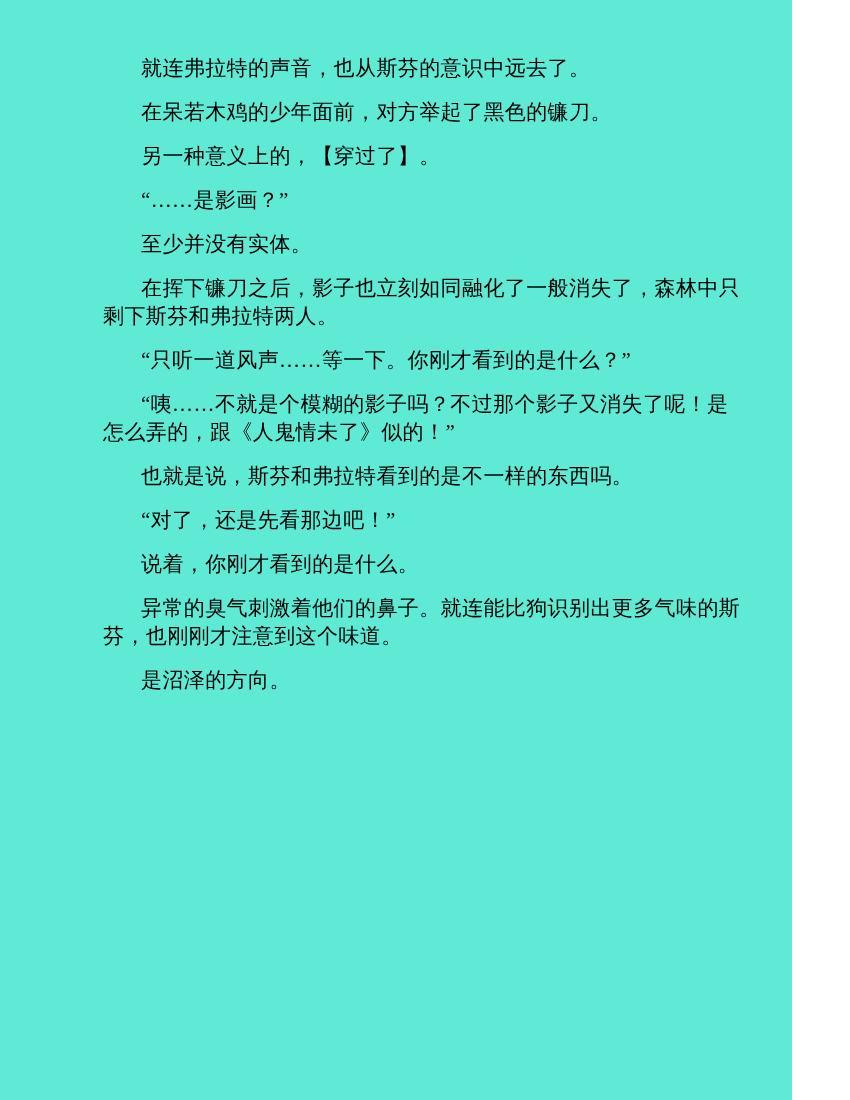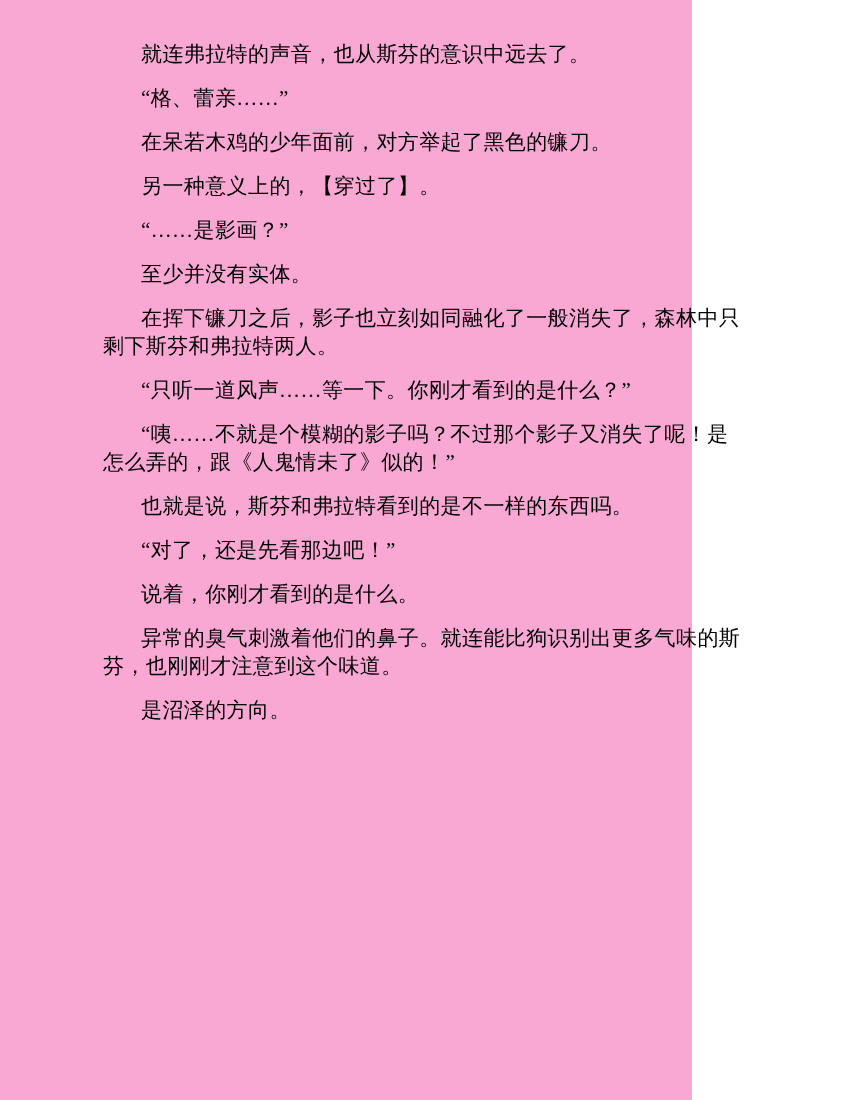--- a/index.html
+++ b/index.html
@@ -8,24 +8,24 @@
     background: #ffffff;
   }
   body {
     width: 850px;
     height: 1100px;
     overflow: hidden;
     position: relative;
   }
   .page {
     box-sizing: border-box;
-    width: 692px;
+    width: 792px;
     height: 1100px;
-    padding: 40px 102px 0 103px;
-    background: #f9a8d4;
+    padding: 54px 102px 0 103px;
+    background: #5eead4;
   }
   .doc-text {
     width: 646px;
     font-family: "Liberation Serif", "DejaVu Serif", serif;
     font-size: 21px;
     line-height: 28px;
     color: #000000;
     letter-spacing: 0.4px;
   }
   .doc-text p {
@@ -35,21 +35,20 @@
     word-break: break-all;
     text-align: left;
   }
 </style>
 </head>
 <body>
 
 <div class="page">
   <div class="doc-text">
     <p>就连弗拉特的声音，也从斯芬的意识中远去了。</p>
-    <p>“格、蕾亲……”</p>
     <p>在呆若木鸡的少年面前，对方举起了黑色的镰刀。</p>
     <p>另一种意义上的，【穿过了】。</p>
     <p>“……是影画？”</p>
     <p>至少并没有实体。</p>
     <p>在挥下镰刀之后，影子也立刻如同融化了一般消失了，森林中只剩下斯芬和弗拉特两人。</p>
     <p>“只听一道风声……等一下。你刚才看到的是什么？”</p>
     <p>“咦……不就是个模糊的影子吗？不过那个影子又消失了呢！是怎么弄的，跟《人鬼情未了》似的！”</p>
     <p>也就是说，斯芬和弗拉特看到的是不一样的东西吗。</p>
     <p>“对了，还是先看那边吧！”</p>
     <p>说着，你刚才看到的是什么。</p>

